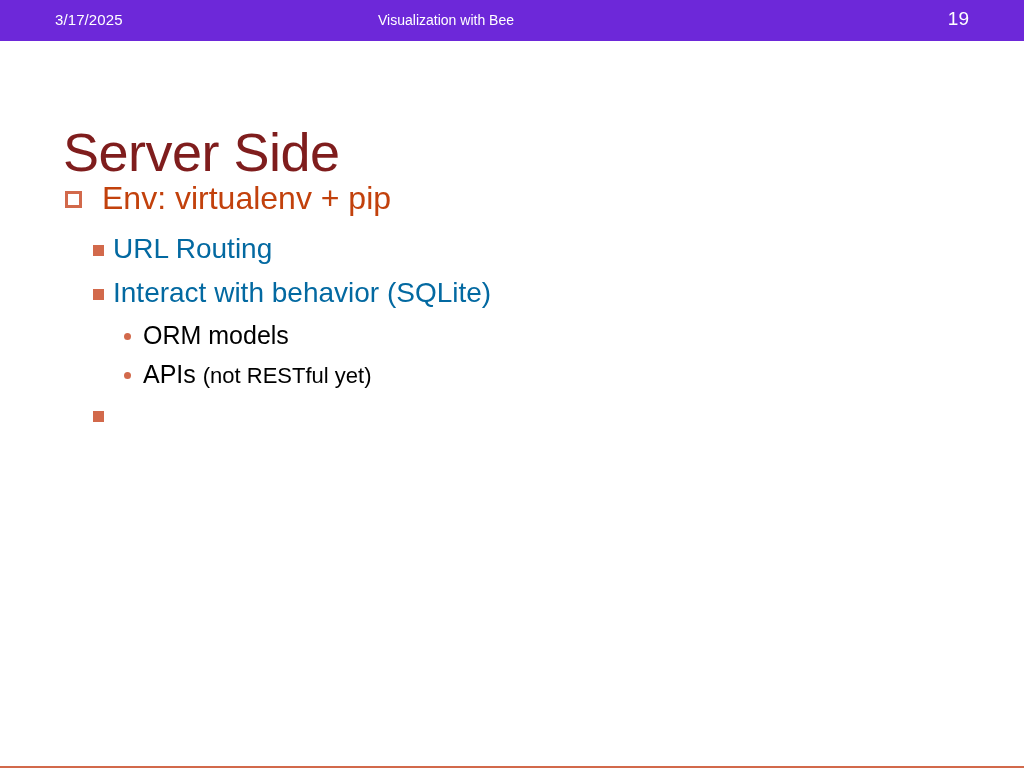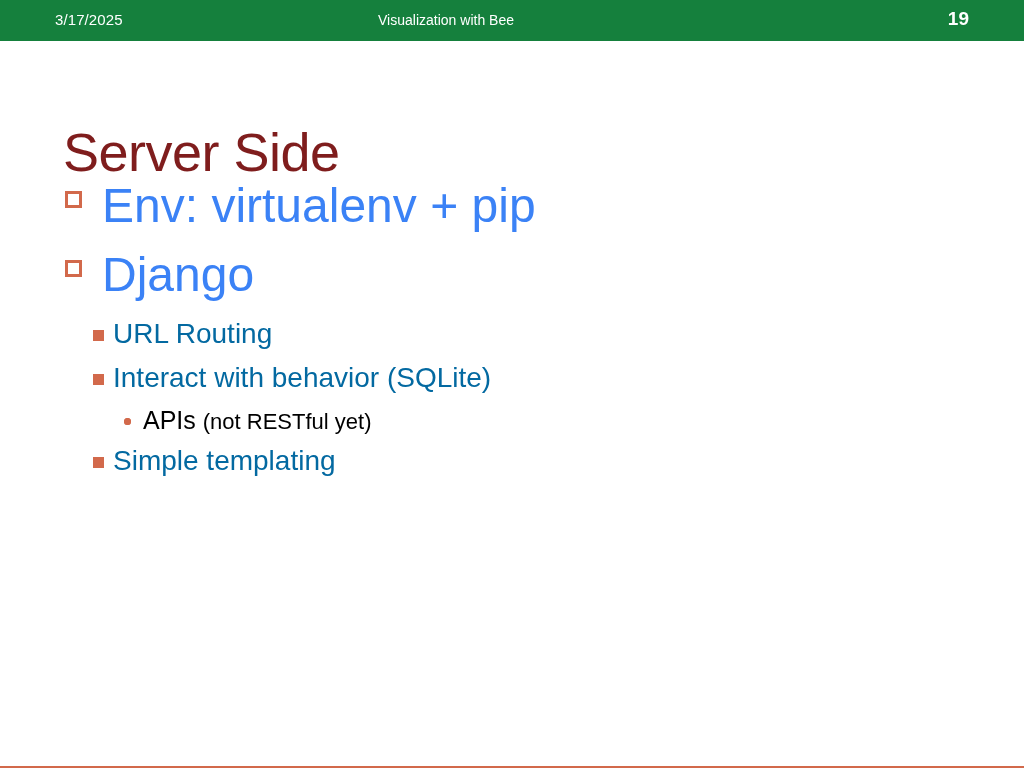--- a/index.html
+++ b/index.html
@@ -19,21 +19,21 @@
     height: 768px;
     background: #ffffff;
   }
   
   .header-bar {
     position: absolute;
     left: 0;
     top: 0;
     width: 1024px;
     height: 41px;
-    background: #15803d;
+    background: #6d28d9;
   }
   .header-date {
     position: absolute;
     left: 55px;
     top: 11px;
     font-size: 15px;
     color: #ffffff;
     letter-spacing: 0.1px;
   }
   .header-title {
@@ -43,21 +43,21 @@
     width: 892px;
     text-align: center;
     font-size: 14px;
     color: #ffffff;
   }
   .header-page {
     position: absolute;
     right: 55px;
     top: 8px;
     font-size: 19px;
-    font-weight: bold;
+    font-weight: normal;
     color: #ffffff;
   }
   
   .slide-title {
     position: absolute;
     left: 63px;
     top: 85px;
     font-size: 54px;
     color: #7f1d1d;
     font-weight: normal;
@@ -72,22 +72,22 @@
   }
   ul {
     list-style: none;
     margin: 0;
     padding: 0;
   }
   
   .lvl1 {
     position: relative;
     padding-left: 42px;
-    font-size: 48px;
-    color: #3b82f6;
+    font-size: 32px;
+    color: #c2410c;
     line-height: 1.0;
     margin-bottom: 21px;
   }
   .lvl1 .bullet {
     position: absolute;
     left: 5px;
     top: 9px;
     width: 17px;
     height: 17px;
     border: 3px solid #d2694b;
@@ -156,48 +156,44 @@
   <h1 class="slide-title">Server Side</h1>
 
   <div class="content">
     <ul>
 
       <li class="lvl1">
         <span class="bullet"></span>
         <span>Env: virtualenv + pip</span>
       </li>
 
-      <li class="lvl1">
-        <span class="bullet"></span>
-        <span>Django</span>
-      </li>
 
       <li class="lvl2">
         <span class="bullet"></span>
         <span>URL Routing</span>
       </li>
 
       <li class="lvl2">
         <span class="bullet"></span>
         <span>Interact with behavior (SQLite)</span>
       </li>
 
       <li class="lvl3">
         <span class="bullet"></span>
+        <span>ORM models</span>
       </li>
 
 
       <li class="lvl3">
         <span class="bullet"></span>
         <span>APIs </span><span class="sub-small">(not RESTful yet)</span>
       </li>
 
       <li class="lvl2">
         <span class="bullet"></span>
-        <span>Simple templating</span>
       </li>
 
 
     </ul>
   </div>
 
   <div class="footer-line"></div>
 </div>
 
 </body></html>

